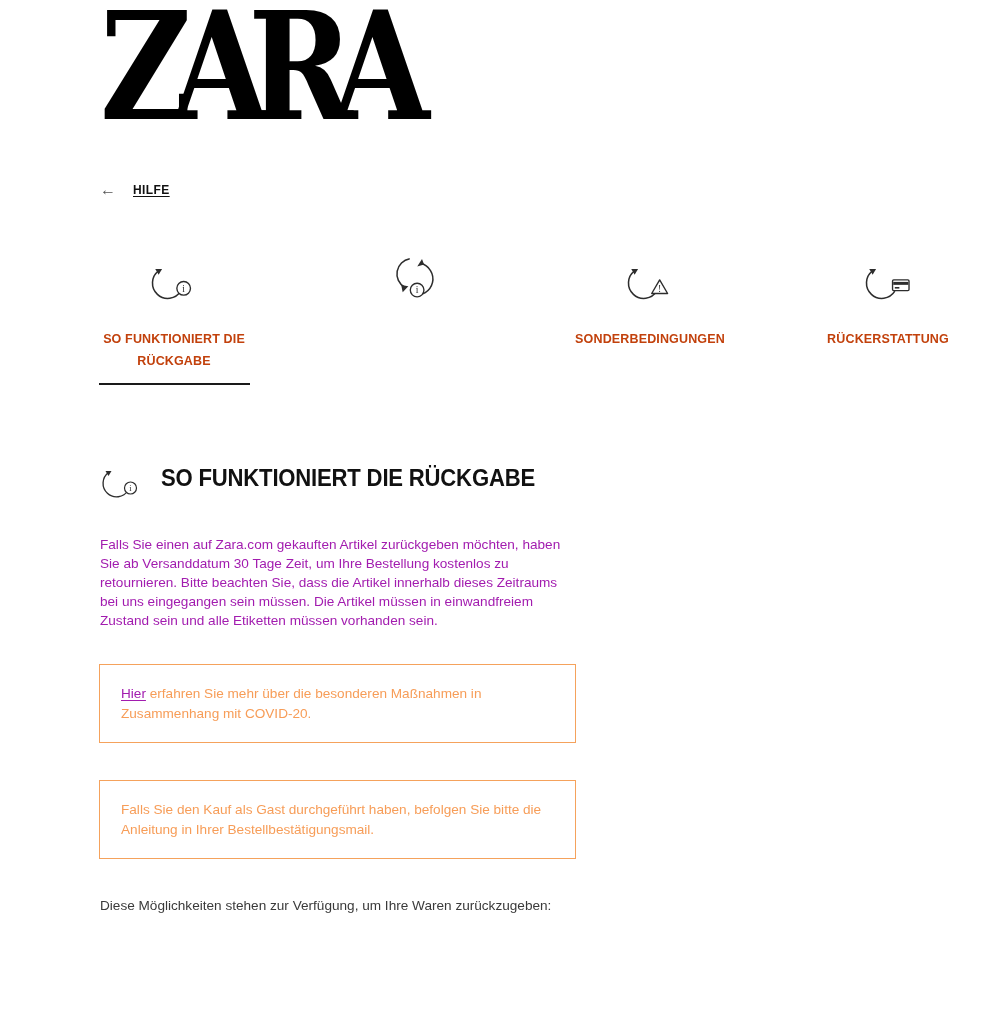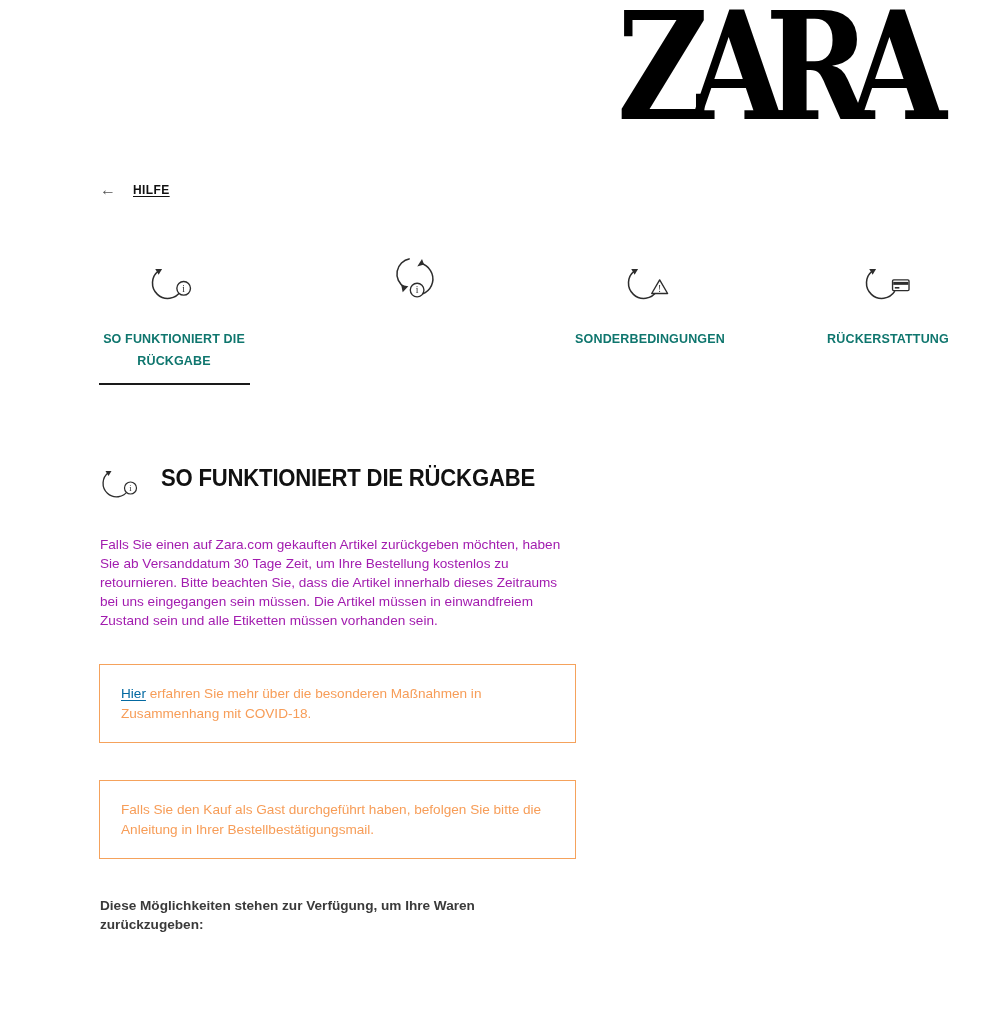--- a/index.html
+++ b/index.html
@@ -7,21 +7,21 @@
     margin: 0; padding: 0;
     width: 985px; height: 1024px;
     background: #ffffff;
     overflow: hidden;
     font-family: "Liberation Sans", sans-serif;
     color: #3a3a3a;
     -webkit-font-smoothing: antialiased;
   }
 
   
-  .logo-wrap { height: 122px; margin: 10px 0 0 100px; overflow: visible; text-align: right; }
+  .logo-wrap { height: 122px; margin: 10px 0 0 100px; overflow: visible; }
   .logo {
     display: inline-block;
     font-family: "DejaVu Serif", serif;
     font-weight: 700;
     font-size: 150px;
     line-height: 112px;
     letter-spacing: -0.165em;
     color: #000;
     transform: scaleX(0.84);
     transform-origin: 0 50%;
@@ -39,21 +39,21 @@
   }
 
   
   .tabs { display: flex; margin: 54px 0 0 55px; width: 952px; }
   .tab { width: 238px; display: flex; flex-direction: column; align-items: center; cursor: pointer; }
   .tab-icon { height: 50px; display: flex; align-items: center; justify-content: center; }
   .tab-icon svg { width: 50px; height: 50px; }
   .tab-label {
     margin-top: 26px;
     font-size: 12.5px; font-weight: bold; line-height: 22px;
-    letter-spacing: 0.15px; text-align: center; color: #0f766e;
+    letter-spacing: 0.15px; text-align: center; color: #c2410c;
     max-width: 180px;
   }
   .tab-underline { display: none; }
   .tab.active .tab-underline {
     display: block; width: 151px; height: 0;
     border-bottom: 2px solid #1a1a1a; margin-top: 11px;
   }
 
   
   .icn { stroke: #2d2d2d; fill: none; stroke-width: 1.35; }
@@ -80,25 +80,25 @@
     margin: 34px 0 0 99px; width: 477px;
     border: 1px solid #f5a25c;
     padding: 19px 21px;
     color: #f79d58;
     font-size: 13.6px; line-height: 19.5px;
   }
   .notice + .notice { margin-top: 37px; }
   .notice p { margin: 0; }
   .notice p + p { margin-top: 12px; font-weight: bold; }
   .notice a, .orange-link {
-    color: #0369a1; text-decoration: underline; text-underline-offset: 2px; cursor: pointer;
+    color: #a21caf; text-decoration: underline; text-underline-offset: 2px; cursor: pointer;
   }
 
   
-  .options-intro { margin: 37px 0 0 100px; width: 478px; font-size: 13.6px; line-height: 19px; font-weight: bold; }
+  .options-intro { margin: 37px 0 0 100px; width: 478px; font-size: 13.6px; line-height: 19px; }
 </style>
 </head>
 <body>
 
 <div class="logo-wrap">
   <div class="logo">ZARA</div>
 </div>
 
 <div class="breadcrumb">
   <span class="back-arrow">←</span>
@@ -178,20 +178,20 @@
     <path class="icn-fill" d="M5.5 15 L11.5 15 L8.5 20 Z"></path>
     <circle class="icn-badge" cx="30.5" cy="32" r="6"></circle>
     <text class="icn-glyph" x="30.5" y="35" text-anchor="middle">i</text>
   </svg>
   <div class="section-title">SO FUNKTIONIERT DIE RÜCKGABE</div>
 </div>
 
 <div class="intro-par">Falls Sie einen auf Zara.com gekauften Artikel zurückgeben möchten, haben Sie ab Versanddatum 30 Tage Zeit, um Ihre Bestellung kostenlos zu retournieren. Bitte beachten Sie, dass die Artikel innerhalb dieses Zeitraums bei uns eingegangen sein müssen. Die Artikel müssen in einwandfreiem Zustand sein und alle Etiketten müssen vorhanden sein.</div>
 
 <div class="notice">
-  <p><span class="orange-link">Hier</span><span> erfahren Sie mehr über die besonderen Maßnahmen in Zusammenhang mit COVID-18.</span></p>
+  <p><span class="orange-link">Hier</span><span> erfahren Sie mehr über die besonderen Maßnahmen in Zusammenhang mit COVID-20.</span></p>
 </div>
 
 <div class="notice">
   <p>Falls Sie den Kauf als Gast durchgeführt haben, befolgen Sie bitte die Anleitung in Ihrer Bestellbestätigungsmail.</p>
 </div>
 
 <div class="options-intro">Diese Möglichkeiten stehen zur Verfügung, um Ihre Waren zurückzugeben:</div>
 
 </body></html>

